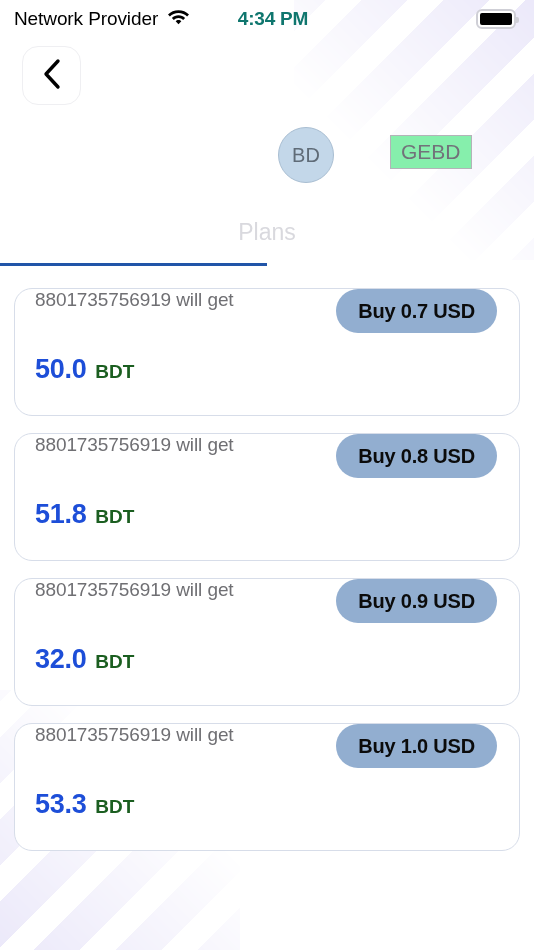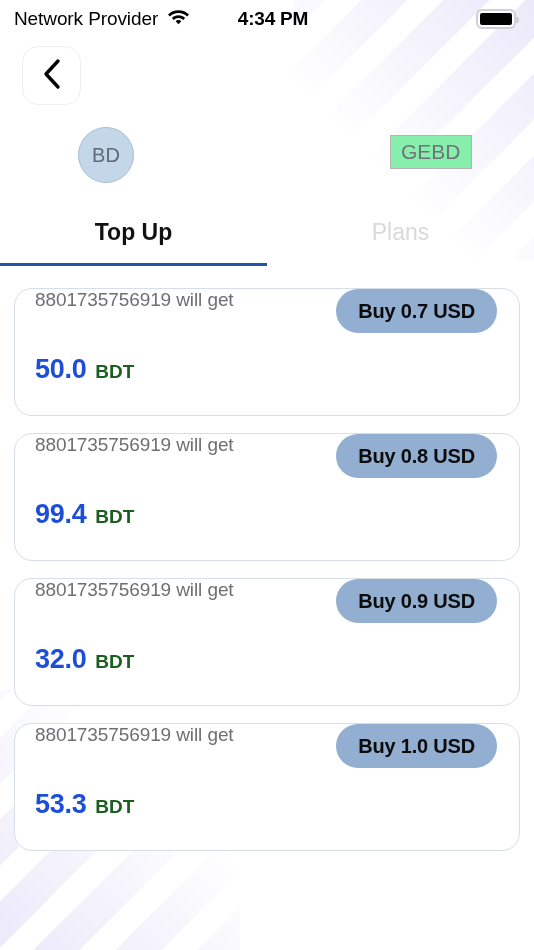--- a/index.html
+++ b/index.html
@@ -81,21 +81,21 @@
   }
   .sb-wifi { display: block; }
   .sb-time {
     position: absolute;
     left: 12px; right: 0;
     top: 50%;
     transform: translateY(-50%);
     text-align: center;
     font-size: 19px;
     font-weight: bold;
-    color: #000000;
+    color: #0f766e;
     letter-spacing: -0.2px;
     pointer-events: none;
   }
   .sb-right {
     margin-left: auto;
     display: flex;
     align-items: center;
     z-index: 3;
   }
   .battery {
@@ -141,20 +141,21 @@
     cursor: pointer;
   }
 
   
   .account-row {
     display: flex;
     align-items: center;
     padding: 22px 0 0 78px;
     gap: 0;
     position: relative;
+    flex-direction: column;
   }
   .country-badge {
     width: 56px;
     height: 56px;
     border-radius: 50%;
     background: #c3d7e9;
     border: 1.5px solid #a9bed2;
     display: flex;
     align-items: center;
     justify-content: center;
@@ -313,23 +314,20 @@
   <div class="account-row">
     <div class="country-badge">
       <span>BD</span>
     </div>
     <div class="operator-tag">
       <span>GEBD</span>
     </div>
   </div>
 
   <div class="tabs">
-    <div class="tab active">
-      <span>Top Up</span>
-    </div>
     <div class="tab inactive">
       <span>Plans</span>
     </div>
     <div class="tab-indicator"></div>
   </div>
 
   <div class="cards">
 
     <div class="card">
       <div class="card-left">
@@ -339,21 +337,21 @@
           <span class="amount-currency">BDT</span>
         </div>
       </div>
       <button class="buy-btn">Buy 0.7 USD</button>
     </div>
 
     <div class="card">
       <div class="card-left">
         <div class="card-sub">8801735756919 will get</div>
         <div class="card-amount">
-          <span class="amount-value">99.4</span>
+          <span class="amount-value">51.8</span>
           <span class="amount-currency">BDT</span>
         </div>
       </div>
       <button class="buy-btn">Buy 0.8 USD</button>
     </div>
 
     <div class="card">
       <div class="card-left">
         <div class="card-sub">8801735756919 will get</div>
         <div class="card-amount">

